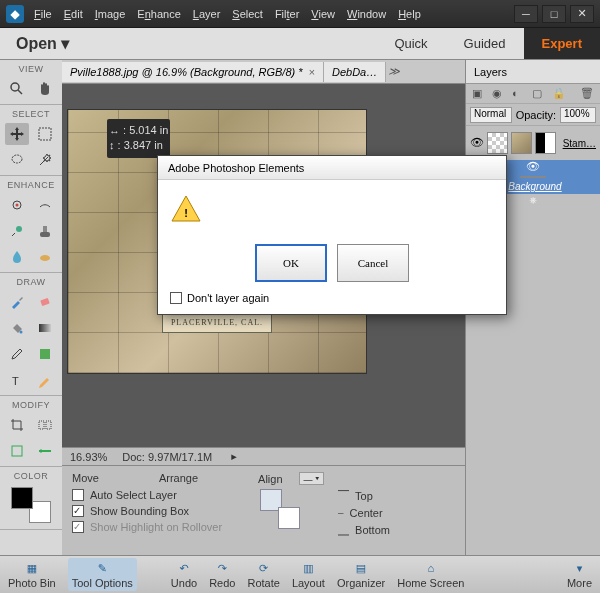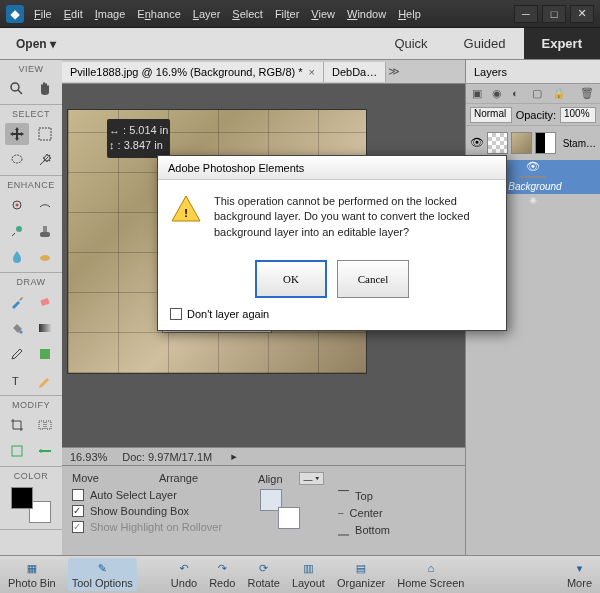--- a/index.html
+++ b/index.html
@@ -5,37 +5,37 @@
 *{box-sizing:border-box;margin:0;padding:0;font-family:Tahoma,Arial,sans-serif;font-size:11px;}
 body{width:600px;height:593px;background:#454545;overflow:hidden;position:relative;}
 .titlebar{height:28px;background:linear-gradient(#3a3a3a,#2b2b2b);display:flex;align-items:center;padding:0 6px;border-bottom:1px solid #1a1a1a;}
 .logo{width:18px;height:18px;background:#1c6ea4;border-radius:3px;display:flex;align-items:center;justify-content:center;color:#fff;font-size:12px;margin-right:10px;}
 .menubar{display:flex;gap:12px;color:#ddd;flex:1;}
 .menubar span{cursor:default;}
 .menubar span u{text-decoration:underline;}
 .winbtns{display:flex;gap:4px;}
 .winbtn{width:24px;height:18px;background:#3a3a3a;border:1px solid #222;display:flex;align-items:center;justify-content:center;color:#ddd;}
 .mainbar{height:32px;background:#e0e0e0;display:flex;align-items:center;border-bottom:1px solid #888;}
-.openbtn{padding:6px 16px;font-size:12px;font-weight:bold;color:#333;}
+.openbtn{padding:6px 16px;font-size:16px;font-weight:bold;color:#333;}
 .modebar{margin-left:auto;display:flex;height:100%;}
 .modetab{padding:8px 18px;font-size:13px;color:#333;display:flex;align-items:center;}
-.modetab.active{background:#2b2b2b;color:#e5e5e5;font-weight:bold;}
+.modetab.active{background:#2b2b2b;color:#f97316;font-weight:bold;}
 .workspace{display:flex;height:calc(100% - 28px - 32px - 38px);}
 .leftcol{width:62px;background:#d8d8d8;display:flex;flex-direction:column;align-items:center;}
 .toolgrp{width:100%;border-bottom:1px solid #aaa;padding:2px 0;}
 .toolhdr{font-size:9px;color:#666;text-align:center;padding:2px 0;letter-spacing:0.5px;}
 .toolrow{display:flex;justify-content:center;gap:4px;padding:2px 0;}
 .toolbtn{width:24px;height:22px;display:flex;align-items:center;justify-content:center;border-radius:2px;}
 .toolbtn.sel{background:#b0b0b0;}
 .swatches{width:40px;height:36px;position:relative;margin:4px auto;}
 .swatch{width:22px;height:22px;position:absolute;border:1px solid #888;}
 .swatch.fg{background:#000;top:0;left:0;z-index:2;}
 .swatch.bg{background:#fff;bottom:0;right:0;}
 .middle{flex:1;display:flex;flex-direction:column;background:#585858;min-width:0;}
-.tabbar{height:24px;background:#c8c8c8;display:flex;align-items:center;border-bottom:1px solid #888;}
+.tabbar{height:24px;background:#c8c8c8;display:flex;align-items:center;border-bottom:1px solid #888;font-style:italic;}
 .filetab{padding:4px 8px;background:#e8e8e8;border-right:1px solid #aaa;display:flex;align-items:center;gap:6px;font-size:10px;}
 .filetab .x{color:#666;}
 .canvas-area{flex:1;background:#585858;position:relative;overflow:hidden;}
 .canvas-img{position:absolute;left:5px;top:25px;width:300px;height:265px;background:linear-gradient(135deg,#c8b890 0%,#a89870 30%,#d0c0a0 60%,#908060 100%);border:1px solid #333;}
 .canvas-img::before{content:"";position:absolute;inset:0;background:repeating-linear-gradient(0deg,rgba(0,0,0,0.2) 0 1px,transparent 1px 40px),repeating-linear-gradient(90deg,rgba(0,0,0,0.2) 0 1px,transparent 1px 50px);}
 .plabel{position:absolute;bottom:40px;left:50%;transform:translateX(-50%);width:110px;height:22px;background:#e8dcc0;border:1px solid #665;font-size:8px;display:flex;align-items:center;justify-content:center;font-family:serif;letter-spacing:1px;color:#443;}
 .tooltip{position:absolute;left:45px;top:35px;background:#2a2a2a;color:#ddd;padding:4px 2px;font-size:10px;border-radius:2px;line-height:1.4;}
 .statusbar{height:18px;background:#bfbfbf;display:flex;align-items:center;gap:15px;padding:0 8px;font-size:10px;color:#333;border-top:1px solid #888;}
 .optsbar{height:90px;background:#bfbfbf;padding:6px 10px;border-top:1px solid #888;}
 .optsrow{display:flex;gap:60px;margin-bottom:4px;font-size:10px;color:#333;}
@@ -49,21 +49,21 @@
 .panelicons span{width:14px;height:14px;opacity:0.6;}
 .blendrow{height:22px;display:flex;align-items:center;padding:0 4px;gap:4px;border-bottom:1px solid #aaa;font-size:10px;}
 .blendsel{flex:1;height:16px;background:#eee;border:1px solid #999;padding:0 3px;font-size:10px;}
 .layerrow{height:34px;display:flex;align-items:center;padding:0 4px;gap:3px;}
 .layerrow.sel{background:#5a8ac8;color:#fff;flex-direction:column;}
 .eyecol{width:14px;height:14px;}
 .thumb{width:26px;height:22px;border:1px solid #888;background:#fff;}
 .thumb.check{background:repeating-conic-gradient(#ccc 0 25%,#fff 0 50%) 0 0/8px 8px;}
 .thumb.bg{background:linear-gradient(135deg,#c8b890,#908060);}
 .thumb.bw{background:linear-gradient(90deg,#000 50%,#fff 50%);}
-.layername{flex:1;font-size:10px;font-style:italic;padding-left:4px;}
+.layername{flex:1;font-size:10px;font-style:italic;padding-left:4px;text-decoration:underline;}
 .bottombar{height:38px;background:linear-gradient(#d8d8d8,#c0c0c0);display:flex;align-items:center;padding:0 8px;gap:12px;border-top:1px solid #888;}
 .bottombtn{display:flex;flex-direction:column;align-items:center;gap:1px;font-size:9px;color:#333;}
 .bottombtn.sel{background:#b8cde0;border-radius:3px;padding:2px 4px;}
 .bicon{width:18px;height:16px;display:flex;align-items:center;justify-content:center;color:#2a6496;}
 .dialog{position:absolute;left:130px;top:155px;width:350px;background:#fff;border:1px solid #444;box-shadow:3px 3px 12px rgba(0,0,0,0.5);z-index:100;margin-left:27px;}
 .dlgtitle{height:24px;background:linear-gradient(#fff,#e8e8e8);padding:0 10px;display:flex;align-items:center;font-size:11px;border-bottom:1px solid #ccc;}
 .dlgbody{padding:14px 12px;display:flex;gap:12px;}
 .dlgicon{width:32px;height:30px;}
 .dlgtext{flex:1;font-size:11px;line-height:1.4;color:#222;}
 .dlgbtns{display:flex;justify-content:center;gap:10px;padding:6px 0 10px;}
@@ -435,21 +435,20 @@
 
 <div class="dialog">
   <div class="dlgtitle">Adobe Photoshop Elements</div>
   <div class="dlgbody">
     <div class="dlgicon">
         <svg width="32" height="30" viewBox="0 0 32 30">
           <path d="M16 2L30 27H2z" fill="#ffd24a" stroke="#b08000" stroke-width="1"></path>
           <text x="16" y="23" text-anchor="middle" font-size="18" font-weight="bold" fill="#000">!</text>
         </svg>
       </div>
-    <div class="dlgtext">This operation cannot be performed on the locked background layer. Do you want to convert the locked background layer into an editable layer?</div>
   </div>
   <div class="dlgbtns">
     <button class="dlgbtn primary">OK</button>
     <button class="dlgbtn">Cancel</button>
   </div>
   <div class="dlgfoot">
     <div class="chk"></div>
     <span>Don't layer again</span>
   </div>
 </div>

